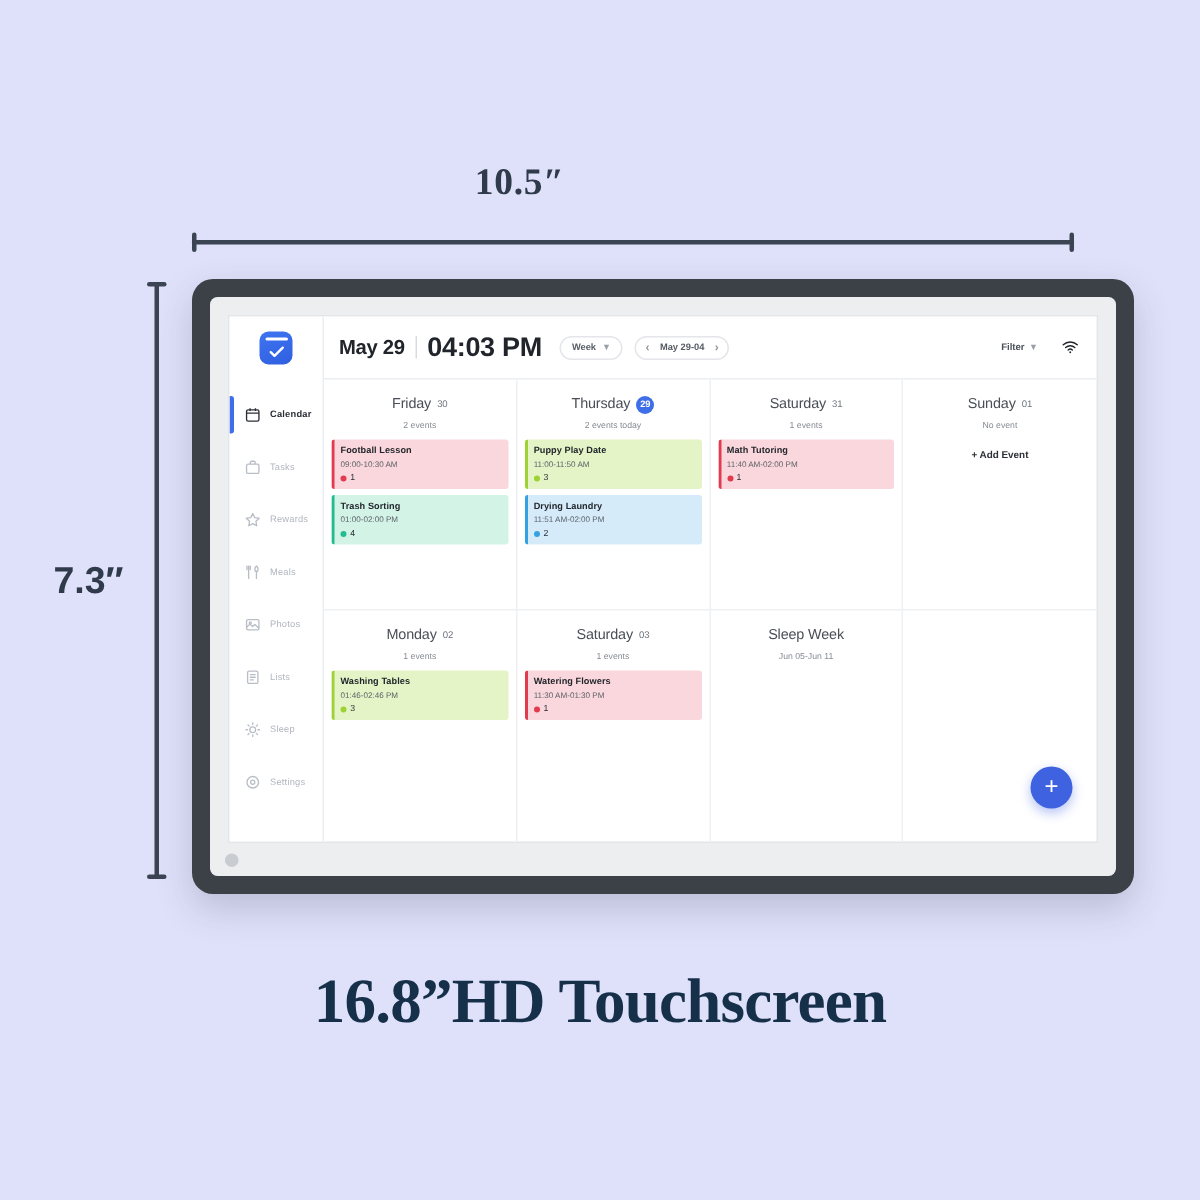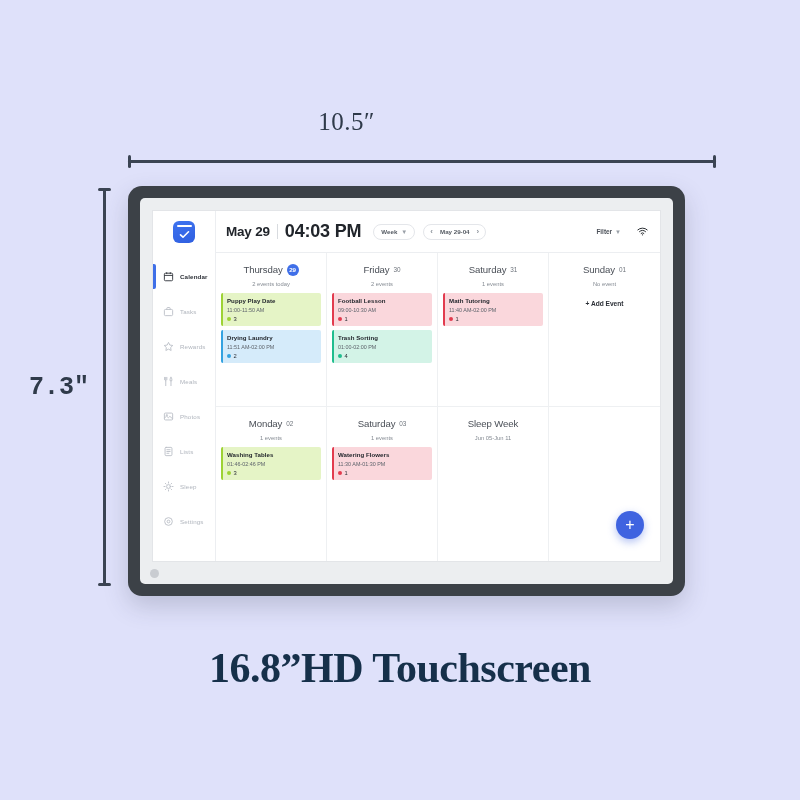--- a/index.html
+++ b/index.html
@@ -9,61 +9,61 @@
     font-family: "Liberation Sans", sans-serif;
     overflow: hidden;
   }
   .stage { position: relative; width: 800px; height: 800px; }
 
   
   .dim-top-label {
     position: absolute; left: 0; top: 108px; width: 693px;
     text-align: center;
     font-family: "Liberation Serif", serif;
-    font-weight: normal; font-size: 25px; color: #2f3a4a;
+    font-weight: bold; font-size: 25px; color: #2f3a4a;
     letter-spacing: .5px;
   }
   .dim-top-line {
     position: absolute; left: 128px; top: 155px; width: 588px; height: 12px;
   }
   .dim-top-line .bar {
     position: absolute; left: 0; top: 5px; width: 100%; height: 3px;
     background: #3b4453; border-radius: 2px;
   }
   .dim-top-line .cap {
     position: absolute; top: 0; width: 3px; height: 13px;
     background: #3b4453; border-radius: 2px;
   }
   .dim-top-line .cap.l { left: 0; }
   .dim-top-line .cap.r { right: 0; }
 
   .dim-left-label {
     position: absolute; left: 16px; top: 373px; width: 86px;
     text-align: center;
-    font-family: Liberation Mono, monospace;
+    font-family: Liberation Sans, sans-serif;
     font-weight: bold; font-size: 25px; color: #2f3a4a;
   }
   .dim-left-line {
     position: absolute; left: 98px; top: 188px; width: 13px; height: 398px;
   }
   .dim-left-line .bar {
     position: absolute; left: 5px; top: 0; width: 3px; height: 100%;
     background: #3b4453; border-radius: 2px;
   }
   .dim-left-line .cap {
     position: absolute; left: 0; width: 13px; height: 3px;
     background: #3b4453; border-radius: 2px;
   }
   .dim-left-line .cap.t { top: 0; }
   .dim-left-line .cap.b { bottom: 0; }
 
   
   .tablet {
     position: absolute; left: 128px; top: 186px;
-    width: 557px; height: 410px;
+    width: 628px; height: 410px;
     background: #3c4147;
     border-radius: 14px;
     padding: 12px 12px 12px 12px;
     box-shadow: 0 10px 24px rgba(60,65,90,0.22);
   }
   .tablet-inner {
     position: relative;
     width: 100%; height: 100%;
     background: #eceef0;
     border-radius: 5px;
@@ -376,20 +376,46 @@
                 <circle cx="8" cy="10.8" r=".9" fill="currentColor" stroke="none"></circle>
               </svg>
             </span>
           </div>
 
           <div class="grid">
 
             <div class="cell">
               <div class="day-head">
                 <span class="day-name">
+                  <span>Friday</span>
+                  <span class="day-num">30</span>
+                </span>
+              </div>
+              <div class="day-sub">2 events</div>
+              <div class="event red">
+                <div class="ev-title">Football Lesson</div>
+                <div class="ev-time">09:00-10:30 AM</div>
+                <div class="ev-count">
+                    <span class="dot" style="background:#e23b4e"></span>
+                    <span>1</span>
+                  </div>
+              </div>
+              <div class="event teal">
+                <div class="ev-title">Trash Sorting</div>
+                <div class="ev-time">01:00-02:00 PM</div>
+                <div class="ev-count">
+                    <span class="dot" style="background:#21bd8e"></span>
+                    <span>4</span>
+                  </div>
+              </div>
+            </div>
+
+            <div class="cell">
+              <div class="day-head">
+                <span class="day-name">
                   <span>Thursday</span>
                   <span class="day-num badge">29</span>
                 </span>
               </div>
               <div class="day-sub">2 events today</div>
               <div class="event green">
                 <div class="ev-title">Puppy Play Date</div>
                 <div class="ev-time">11:00-11:50 AM</div>
                 <div class="ev-count">
                     <span class="dot" style="background:#9dd234"></span>
@@ -402,46 +428,20 @@
                 <div class="ev-count">
                     <span class="dot" style="background:#34a2e0"></span>
                     <span>2</span>
                   </div>
               </div>
             </div>
 
             <div class="cell">
               <div class="day-head">
                 <span class="day-name">
-                  <span>Friday</span>
-                  <span class="day-num">30</span>
-                </span>
-              </div>
-              <div class="day-sub">2 events</div>
-              <div class="event red">
-                <div class="ev-title">Football Lesson</div>
-                <div class="ev-time">09:00-10:30 AM</div>
-                <div class="ev-count">
-                    <span class="dot" style="background:#e23b4e"></span>
-                    <span>1</span>
-                  </div>
-              </div>
-              <div class="event teal">
-                <div class="ev-title">Trash Sorting</div>
-                <div class="ev-time">01:00-02:00 PM</div>
-                <div class="ev-count">
-                    <span class="dot" style="background:#21bd8e"></span>
-                    <span>4</span>
-                  </div>
-              </div>
-            </div>
-
-            <div class="cell">
-              <div class="day-head">
-                <span class="day-name">
                   <span>Saturday</span>
                   <span class="day-num">31</span>
                 </span>
               </div>
               <div class="day-sub">1 events</div>
               <div class="event red">
                 <div class="ev-title">Math Tutoring</div>
                 <div class="ev-time">11:40 AM-02:00 PM</div>
                 <div class="ev-count">
                     <span class="dot" style="background:#e23b4e"></span>

